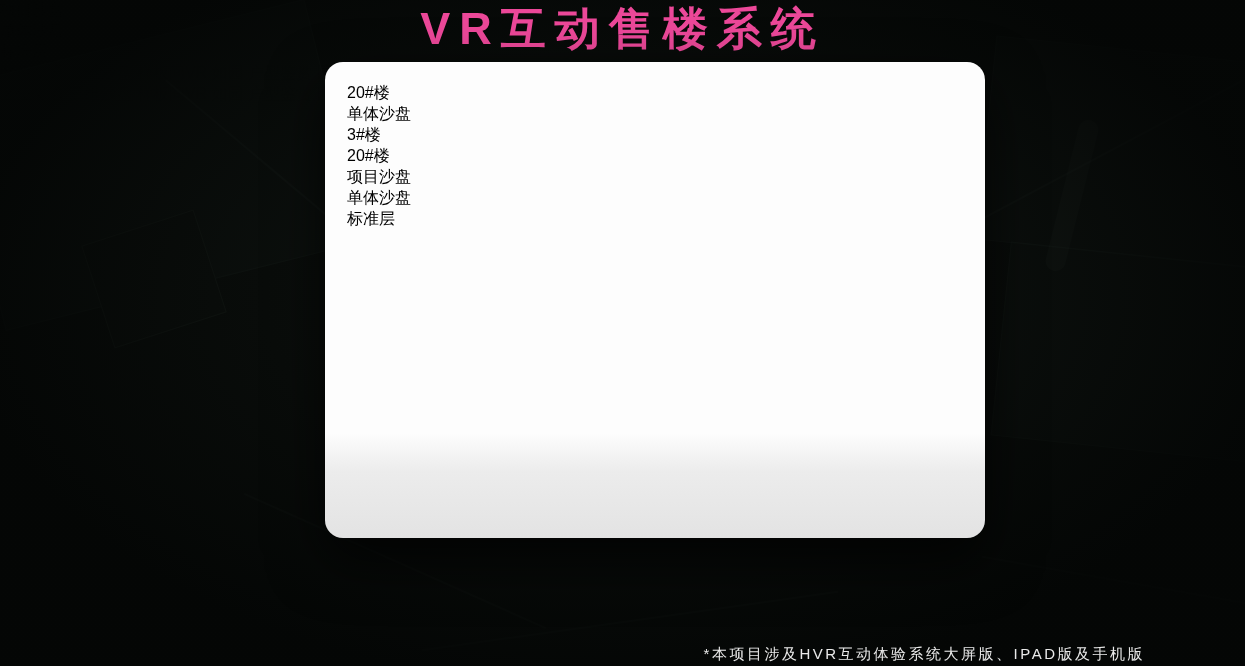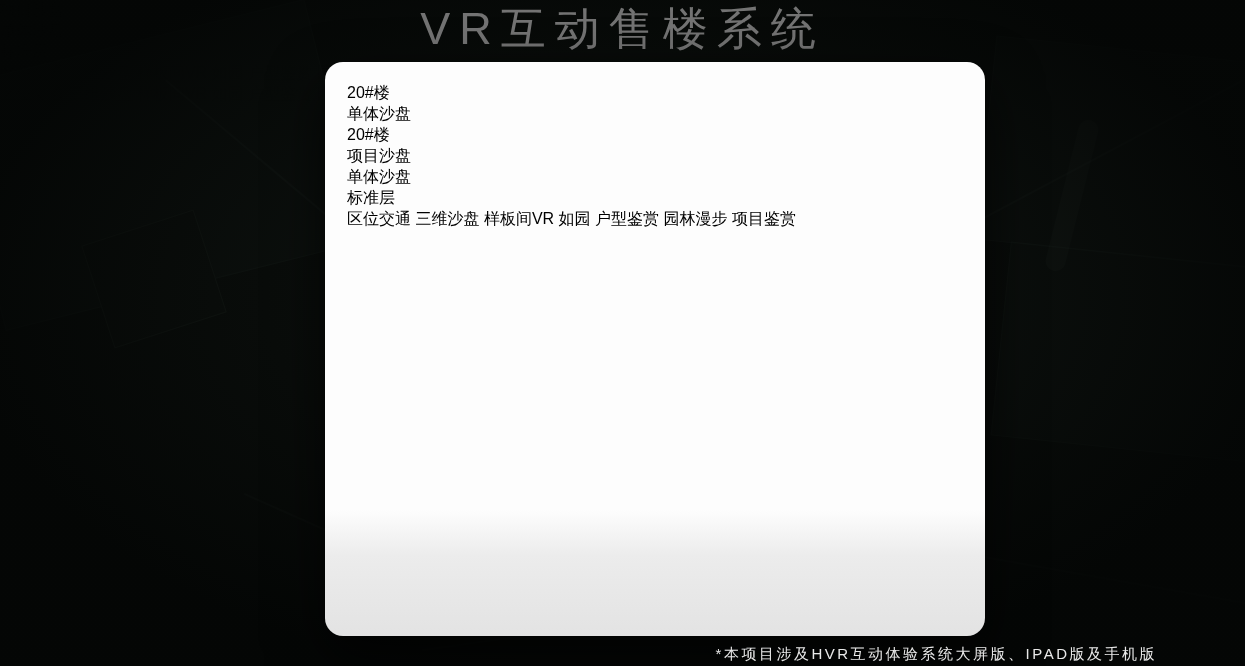--- a/index.html
+++ b/index.html
@@ -24,26 +24,26 @@
     border-radius:12px; transform:rotate(14deg); background:rgba(140,160,150,.13); }
   .bg-line { position:absolute; height:2px; background:rgba(130,160,145,.13); }
   .bg-line1 { left:230px; top:560px; width:330px; transform:rotate(24deg); }
   .bg-line2 { left:420px; top:620px; width:420px; transform:rotate(-8deg); }
   .bg-line3 { left:140px; top:150px; width:220px; transform:rotate(40deg); }
   .bg-line4 { left:960px; top:150px; width:300px; transform:rotate(-28deg); }
   .bg-line5 { left:980px; top:580px; width:280px; transform:rotate(10deg); }
 
   
   .page-title { position:absolute; top:0; left:0; width:100%; text-align:center;
-    color:#737373; font-size:45px; font-weight:400; letter-spacing:9px; line-height:58px; }
-  .footnote { position:absolute; right:88px; bottom:2px; color:#e9e9e9;
+    color:#ec4899; font-size:45px; font-weight:700; letter-spacing:9px; line-height:58px; }
+  .footnote { position:absolute; right:100px; bottom:2px; color:#e9e9e9;
     font-size:15px; letter-spacing:2.5px; }
 
   
-  .monitor-body { position:absolute; left:325px; top:62px; width:660px; height:574px;
+  .monitor-body { position:absolute; left:325px; top:62px; width:660px; height:476px;
     background:linear-gradient(#fdfdfd 0 78%, #ececec 86%, #e3e3e3);
     border-radius:18px; box-shadow:0 22px 55px rgba(0,0,0,.75); }
   .monitor-screen { position:absolute; left:22px; top:21px; right:22px; bottom:81px;
     background:#05[; border-radius:3px; }
   .stand-neck { position:absolute; left:563px; top:510px; width:185px; height:86px;
     background:linear-gradient(#ededed, #c7c7c7 60%, #efefef);
     clip-path:polygon(30% 0, 70% 0, 80% 72%, 100% 100%, 0 100%, 20% 72%); }
   .stand-base { position:absolute; left:543px; top:592px; width:200px; height:16px;
     border-radius:50%; background:linear-gradient(#fbfbfb, #cfcfcf); }
 
@@ -265,42 +265,30 @@
         <div class="building">
           <div class="bld-dormer bd1"></div>
           <div class="bld-dormer bd2"></div>
           <div class="bld-dormer bd3"></div>
           <div class="bld-roof"></div>
           <div class="bld-facade"></div>
           <div class="bld-ground"></div>
         </div>
 
         <div class="flr-col">
+          <div class="flr-btn">3#楼</div>
           <div class="flr-btn active">20#楼</div>
         </div>
 
         <div class="tab-row">
           <div class="pill">项目沙盘</div>
           <div class="pill active">单体沙盘</div>
           <div class="pill">标准层</div>
         </div>
 
-        <div class="nav-bar">
-          <span class="nav-item">区位交通</span>
-          <span class="nav-item active">三维沙盘</span>
-          <span class="nav-item">样板间VR</span>
-          <span class="logo">
-            <span class="logo-icon"></span>
-            <span class="logo-text">如园</span>
-          </span>
-          <span class="nav-item">户型鉴赏</span>
-          <span class="nav-item">园林漫步</span>
-          <span class="nav-item">项目鉴赏</span>
-          <span class="scroll"></span>
-        </div>
 
       </div>
     </div>
   </div>
   <div class="stand-neck"></div>
   <div class="stand-base"></div>
 
   <div class="tablet">
     <div class="tablet-home"></div>
     <div class="tablet-cam"></div>

